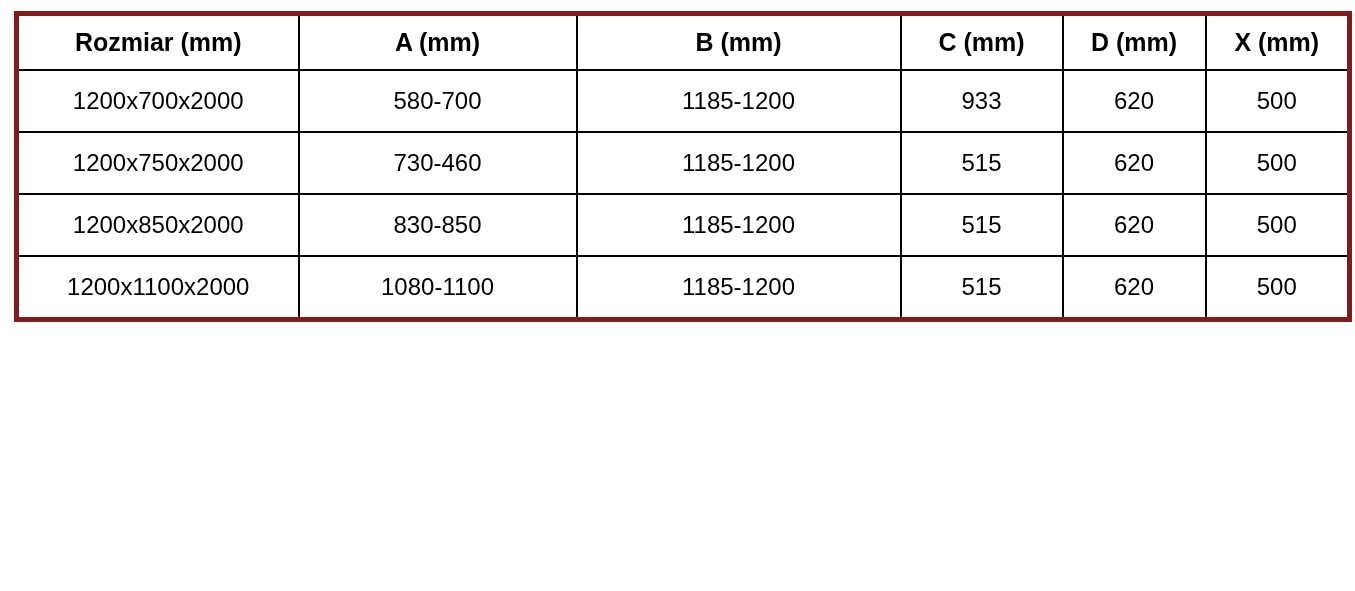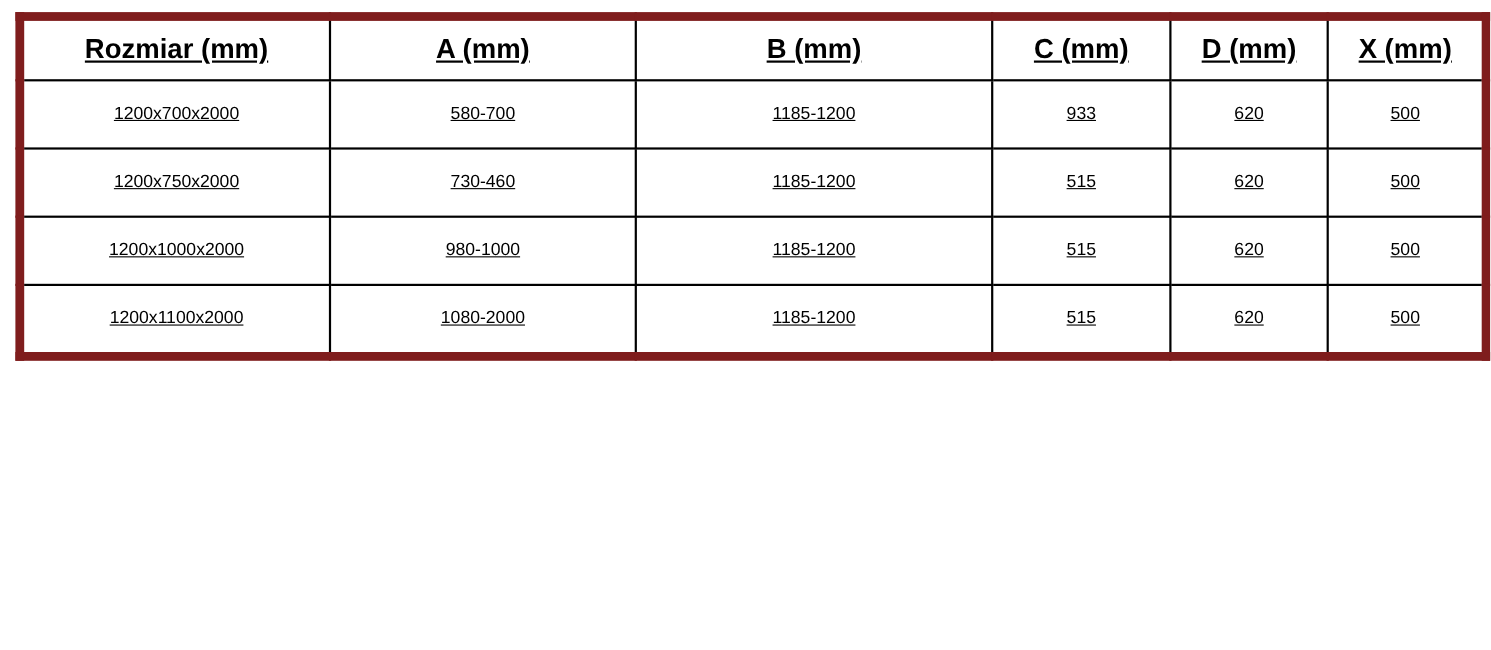--- a/index.html
+++ b/index.html
@@ -15,41 +15,40 @@
     background: #ffffff;
     overflow: hidden;
   }
   table.spec-table {
     position: absolute;
     left: 14px;
     top: 11px;
     width: 1333px;
     border-collapse: collapse;
     table-layout: fixed;
-    border: 8px solid #7f1d1d;
+    border: 5px solid #7f1d1d;
     background: #ffffff;
-    text-decoration: underline;
   }
   .spec-table th,
   .spec-table td {
     border: 2px solid #000000;
     text-align: center;
     vertical-align: middle;
     color: #000000;
     padding: 0 4px;
     overflow: hidden;
     white-space: nowrap;
   }
   .spec-table th {
     font-size: 25px;
     font-weight: bold;
     height: 53px;
   }
   .spec-table td {
-    font-size: 16px;
+    font-size: 24px;
     font-weight: normal;
     height: 60px;
   }
 </style>
 </head>
 <body>
 
 <div class="page">
   <table class="spec-table">
     <colgroup>
@@ -81,30 +80,30 @@
       </tr>
       <tr>
         <td>1200x750x2000</td>
         <td>730-460</td>
         <td>1185-1200</td>
         <td>515</td>
         <td>620</td>
         <td>500</td>
       </tr>
       <tr>
-        <td>1200x1000x2000</td>
-        <td>980-1000</td>
+        <td>1200x850x2000</td>
+        <td>830-850</td>
         <td>1185-1200</td>
         <td>515</td>
         <td>620</td>
         <td>500</td>
       </tr>
       <tr>
         <td>1200x1100x2000</td>
-        <td>1080-2000</td>
+        <td>1080-1100</td>
         <td>1185-1200</td>
         <td>515</td>
         <td>620</td>
         <td>500</td>
       </tr>
     </tbody>
   </table>
 </div>
 
 </body></html>

